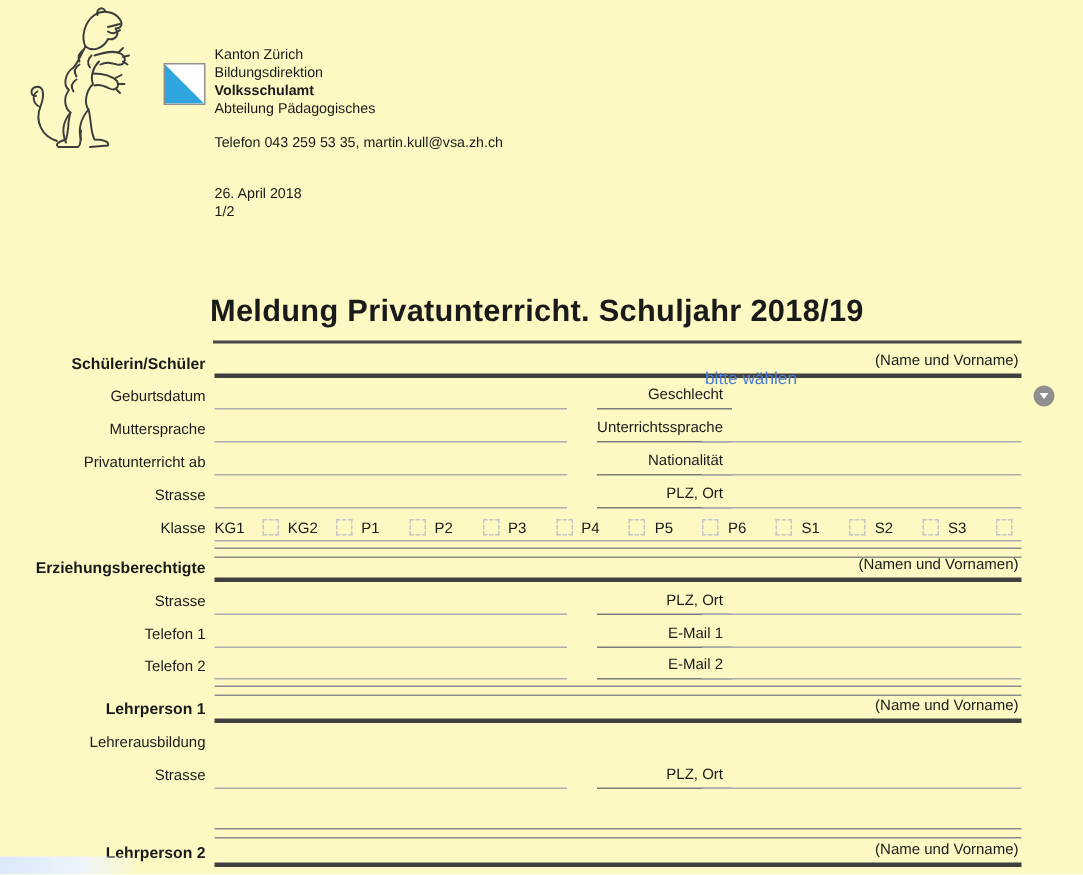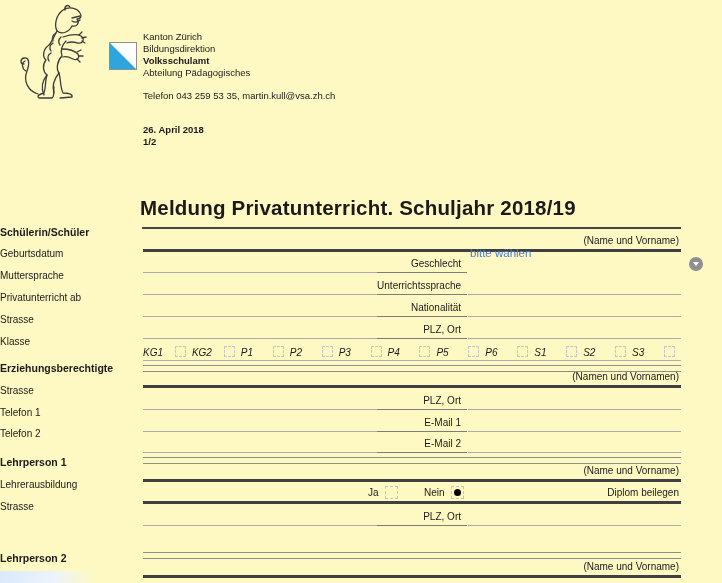--- a/index.html
+++ b/index.html
@@ -4,45 +4,45 @@
 <style>
   html,body{margin:0;padding:0;background:#fff;}
   .page{position:relative;width:722px;height:583px;background:#fef9c3;overflow:hidden;
         font-family:"Liberation Sans",sans-serif;color:#1a1a1a;}
   
   .lion{position:absolute;left:16px;top:1px;}
   .flag{position:absolute;left:109px;top:42px;width:26px;height:26px;border:1px solid #8f8f8f;background:#fff;}
   .orgblock{position:absolute;left:143px;top:31px;font-size:9.5px;line-height:12px;}
   .orgblock .b{font-weight:bold;}
   .contactblock{position:absolute;left:143px;top:90px;font-size:9.5px;line-height:12px;}
-  .dateblock{position:absolute;left:143px;top:124px;font-size:9.5px;line-height:12px;font-weight:bold;}
+  .dateblock{position:absolute;left:143px;top:124px;font-size:9.5px;line-height:12px;}
   
   .title{position:absolute;left:140px;top:196px;font-size:20.5px;font-weight:bold;letter-spacing:.2px;white-space:nowrap;}
   .titleline{position:absolute;left:142px;top:227px;width:539px;height:2px;background:#474747;}
   
   .row{position:absolute;left:0;width:722px;height:18px;}
-  .lbl{position:absolute;left:0;bottom:14px;width:137px;font-size:10px;white-space:nowrap;}
+  .lbl{position:absolute;left:0;bottom:3px;width:137px;text-align:right;font-size:10px;white-space:nowrap;}
   .lbl.b{font-weight:bold;font-size:10.5px;}
   .seg{position:absolute;bottom:0;height:17px;}
   .sl{left:143px;width:235px;border-bottom:1px solid #adadad;}
-  .sm{left:377px;width:90px;border-bottom:1px solid #7c7c7c;}
+  .sm{left:398px;width:90px;border-bottom:1px solid #7c7c7c;}
   .sr{left:468px;width:213px;border-bottom:1px solid #adadad;}
   .sf{left:143px;width:538px;border-bottom:3px solid #404040;text-align:right;}
   .mlbl{position:absolute;right:6px;bottom:3px;font-size:10px;white-space:nowrap;}
   .hint{position:absolute;right:2px;bottom:3px;font-size:10px;white-space:nowrap;}
   
   .sdrop{left:468px;width:239px;}
   .ddval{position:absolute;left:2px;bottom:14px;font-size:11.5px;color:#4a7cd6;white-space:nowrap;}
   .ddicon{position:absolute;right:4px;bottom:2px;width:14px;height:14px;border-radius:50%;background:#8f8f8f;}
   .ddarrow{position:absolute;left:3.5px;top:5px;width:0;height:0;
            border-left:3.5px solid transparent;border-right:3.5px solid transparent;border-top:4.5px solid #fff;}
   
   .kl{position:absolute;left:143px;bottom:0;width:538px;height:17px;border-bottom:1px solid #adadad;display:flex;}
   .kcell{flex:1;display:flex;align-items:flex-end;justify-content:space-between;padding:0 6px 2px 0;}
-  .kcell .t{font-size:10px;font-style:italic;}
+  .kcell .t{font-size:10px;}
   .kcb{width:9px;height:9px;border:1px dashed #c6c6c6;margin-bottom:1px;}
   
   .cb{position:absolute;bottom:2px;width:11px;height:11px;border:1px dashed #c6c6c6;}
   .cb .dot{display:block;width:7px;height:7px;margin:2px auto 0;background:#000;border-radius:50%;}
   .inl{position:absolute;bottom:3px;font-size:10px;white-space:nowrap;}
   
   .sep{position:absolute;left:143px;width:538px;height:1px;background:#8d8d8d;}
   
   .corner{position:absolute;left:0;top:571px;width:95px;height:12px;
           background:linear-gradient(90deg,#dbe9fb 0%,#ecf3fc 55%,rgba(255,255,255,0) 100%);}
@@ -236,29 +236,20 @@
 
   <div class="row" style="top:464px">
     <div class="lbl b">Lehrperson 1</div>
     <div class="seg sf">
       <span class="hint">(Name und Vorname)</span>
     </div>
   </div>
 
   <div class="row" style="top:486px">
     <div class="lbl">Lehrerausbildung</div>
-    <div class="seg sf">
-      <span class="inl" style="left:225px">Ja</span>
-      <span class="cb" style="left:242px"></span>
-      <span class="inl" style="left:281px">Nein</span>
-      <span class="cb" style="left:308px">
-          <span class="dot"></span>
-        </span>
-      <span class="inl" style="right:2px">Diplom beilegen</span>
-    </div>
   </div>
 
   <div class="row" style="top:508px">
     <div class="lbl">Strasse</div>
     <div class="seg sl"></div>
     <div class="seg sm">
       <span class="mlbl">PLZ, Ort</span>
     </div>
     <div class="seg sr"></div>
   </div>

